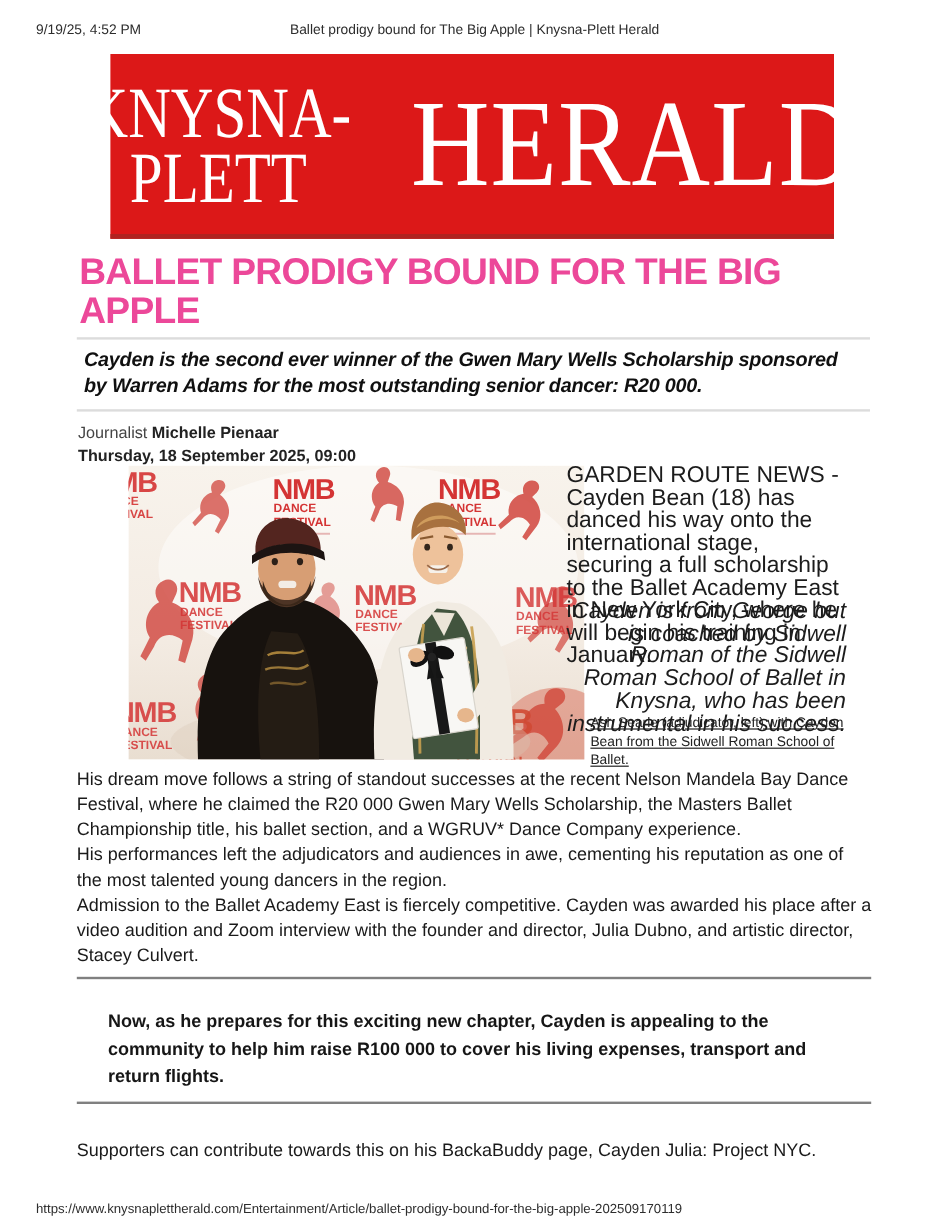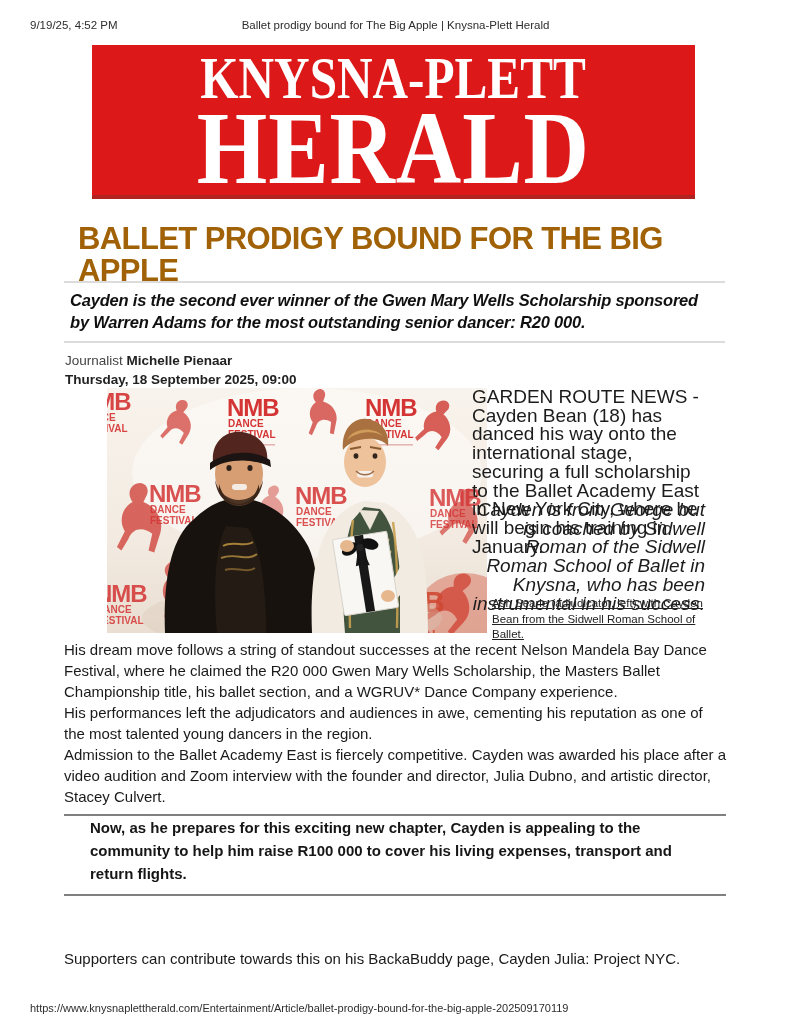--- a/index.html
+++ b/index.html
@@ -13,32 +13,32 @@
     font-size:11.5px; color:#2d2d2d; }
   .ph-date { position:absolute; left:0; top:0; }
   .ph-title { display:block; text-align:center; }
   .print-footer { position:absolute; top:1002px; left:30px; right:30px;
     font-size:11px; color:#2d2d2d; }
 
   
   .masthead {
     position:absolute; left:92px; top:45px; width:603px; height:150px;
     background:#dc1818; border-bottom:4px solid #b02320;
-    display:flex; flex-direction:column; align-items:center; justify-content:center;
-    color:#ffffff; font-family:"Liberation Serif", serif; font-weight:bold;
+    display:flex; flex-direction:row; align-items:center; justify-content:center;
+    color:#ffffff; font-family:"Liberation Serif", serif; font-weight:normal;
     text-align:center;
   }
   .mast-line1 { display:inline-block; font-size:60px; line-height:0.9;
     transform:scaleX(0.82); letter-spacing:0px; margin-top:2px; }
   .mast-line2 { display:inline-block; font-size:103px; line-height:0.84;
     transform:scaleX(0.88); letter-spacing:1px; }
 
   .headline {
-    position:absolute; left:64px; top:209px; width:660px; margin:14px;
-    font-size:31px; line-height:1.04; font-weight:bold; color:#a16207;
+    position:absolute; left:64px; top:209px; width:660px; margin:2px;
+    font-size:31px; line-height:1.04; font-weight:bold; color:#ec4899;
     letter-spacing:-0.6px;
   }
   .rule { position:absolute; left:64px; width:661px; height:2px; background:#dcdcdc; }
   .subhead {
     position:absolute; left:70px; top:290px; width:650px; margin:0;
     font-size:16.5px; font-weight:bold; font-style:italic; text-align:left;
     line-height:1.33; color:#101010; letter-spacing:-0.2px;
   }
   .byline { position:absolute; left:65px; top:351px; font-size:13.5px; line-height:19px; }
   .byline-label { color:#444444; }
@@ -52,21 +52,21 @@
   .col-italic { font-style:italic;text-align:right; }
   .caption { position:absolute; left:492px; top:596px; width:233px; margin:0;
     font-size:11.5px; line-height:15.5px; color:#222222;text-decoration:underline; }
 
   .body-p { position:absolute; left:64px; width:662px; margin:0;
     font-size:15px; line-height:21px; color:#1a1a1a; }
 
   .callout {
     position:absolute; left:64px; top:814px; width:662px; box-sizing:border-box;
     border-top:2px solid #808080; border-bottom:2px solid #808080;
-    padding:0 14px 9px 26px;
+    padding:24px 14px 9px 26px;
     font-size:15px; font-weight:bold; line-height:23px; color:#161616;
   }
 </style>
 </head>
 <body>
 
 <div class="page">
 
   <div class="print-header">
     <span class="ph-date">9/19/25, 4:52 PM</span>

